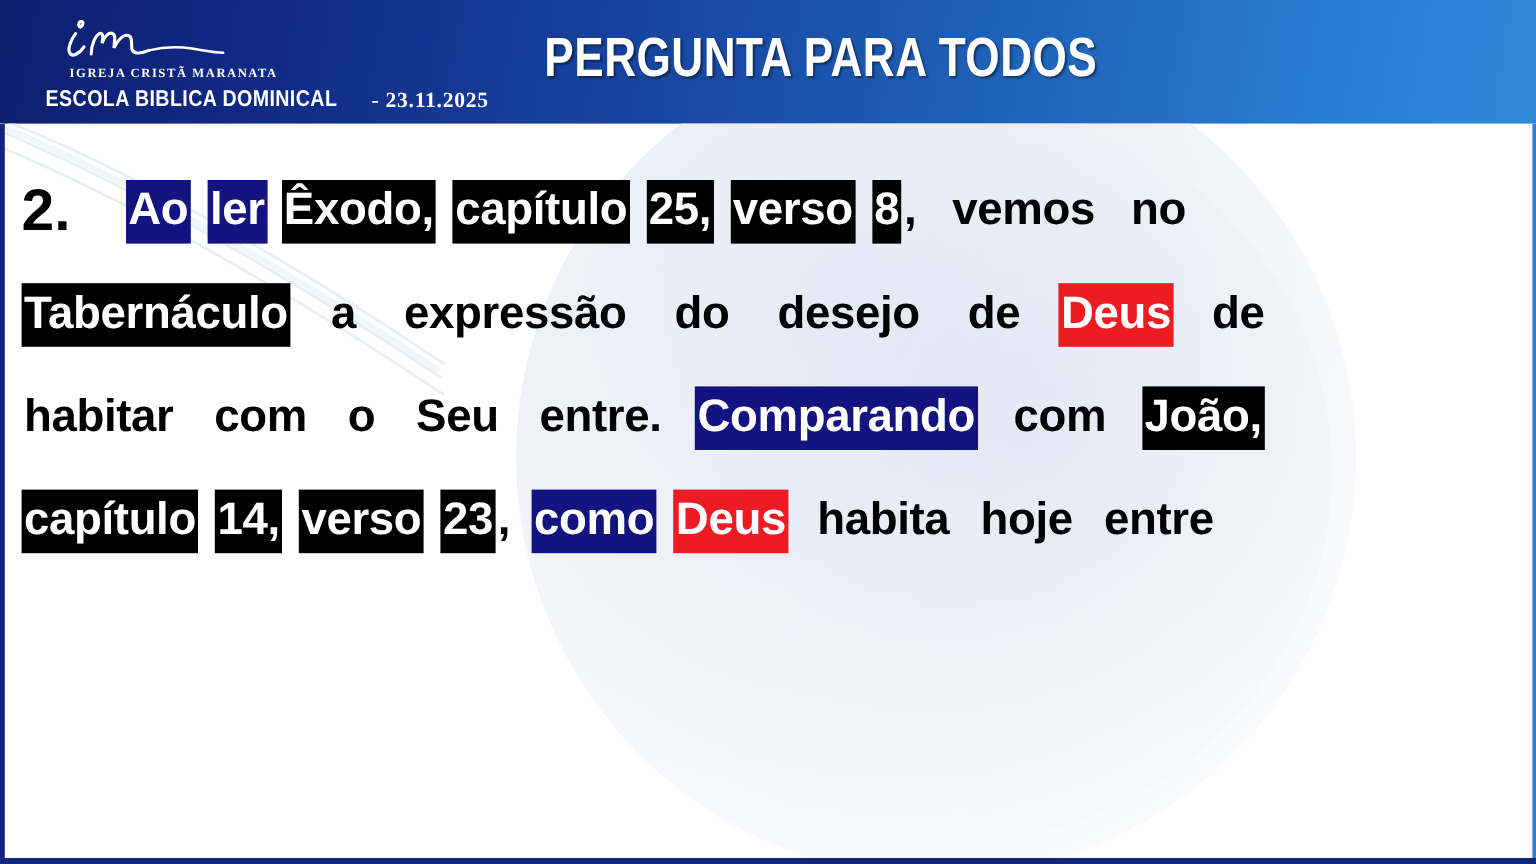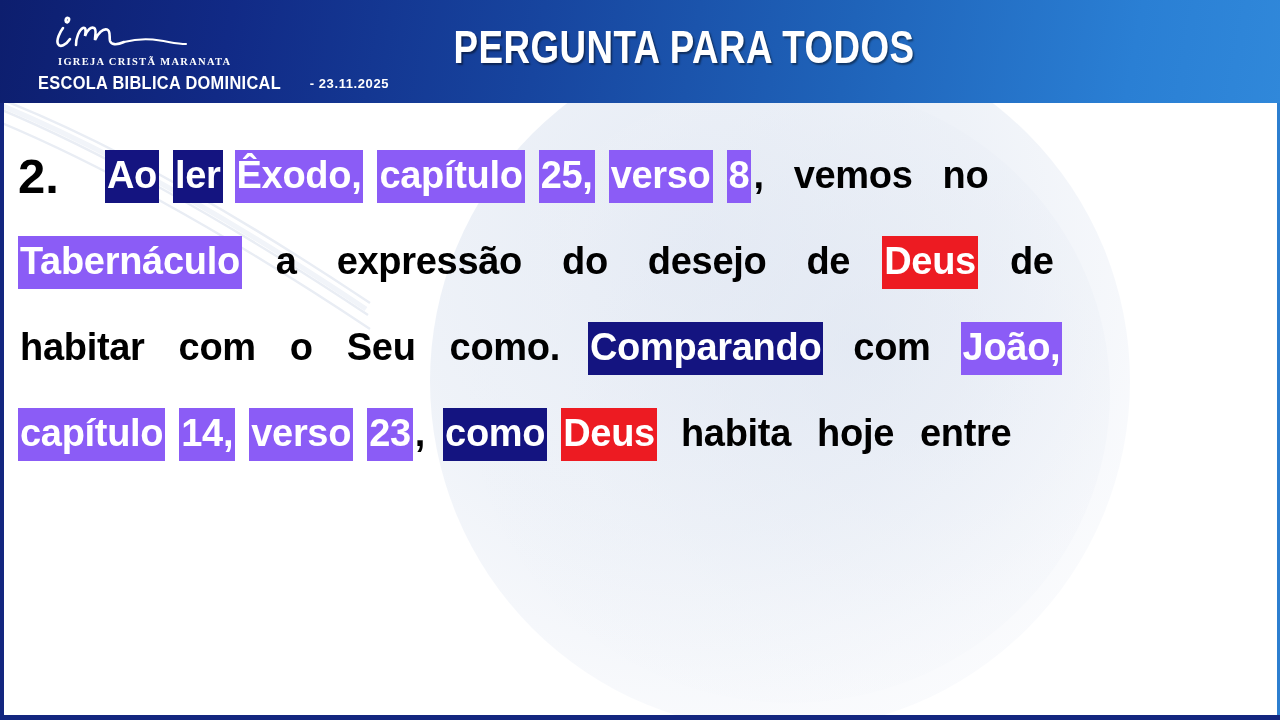--- a/index.html
+++ b/index.html
@@ -55,22 +55,22 @@
   }
   #school-name {
     font-family:"Liberation Sans Narrow","Liberation Sans",sans-serif;
     font-size:19px; font-weight:700;
     letter-spacing:0.4px;
     color:#ffffff;
     transform:scaleX(0.86);
     transform-origin:left center;
   }
   #school-date {
-    font-family:Liberation Sans, sans-serif;
-    font-size:13px; font-weight:700;
+    font-family:Liberation Serif, serif;
+    font-size:18px; font-weight:700;
     letter-spacing:0.6px;
     color:#ffffff;
     margin-left:-18px;
   }
 
   
   #slide-title {
     position:absolute; left:0; top:20px;
     width:1280px;
     text-align:center;
@@ -150,21 +150,21 @@
   }
   .tok {
     font-size:38px;
     font-weight:700;
     letter-spacing:-0.3px;
     line-height:1;
     padding:6px 2px 9px 2px;
     display:inline-block;
   }
   .plain { color:#000000; }
-  .hl-green { background:#8b5cf6; color:#ffffff; }
+  .hl-green { background:#000000; color:#ffffff; }
   .hl-navy  { background:#141480; color:#ffffff; }
   .hl-red   { background:#ed1b22; color:#ffffff; }
 
   .num {
     font-size:49px; font-weight:700; color:#000;
     display:inline-block; padding-right:2px;
   }
   .gap-sm { display:inline-block; }
 </style>
 </head>
@@ -255,21 +255,21 @@
         </div>
         <div class="line">
           <span class="tok plain">habitar</span>
           <span class="gap-sm" style="width: 30px;"></span>
           <span class="tok plain">com</span>
           <span class="gap-sm" style="width: 30px;"></span>
           <span class="tok plain">o</span>
           <span class="gap-sm" style="width: 30px;"></span>
           <span class="tok plain">Seu</span>
           <span class="gap-sm" style="width: 30px;"></span>
-          <span class="tok plain">como.</span>
+          <span class="tok plain">entre.</span>
           <span class="gap-sm" style="width: 26px;"></span>
           <span class="tok hl-navy">Comparando</span>
           <span class="gap-sm" style="width: 28px;"></span>
           <span class="tok plain">com</span>
           <span class="gap-sm" style="width: 28px;"></span>
           <span class="tok hl-green">João,</span>
         </div>
         <div class="line">
           <span class="tok hl-green">capítulo</span>
           <span class="gap-sm" style="width: 14px;"></span>

